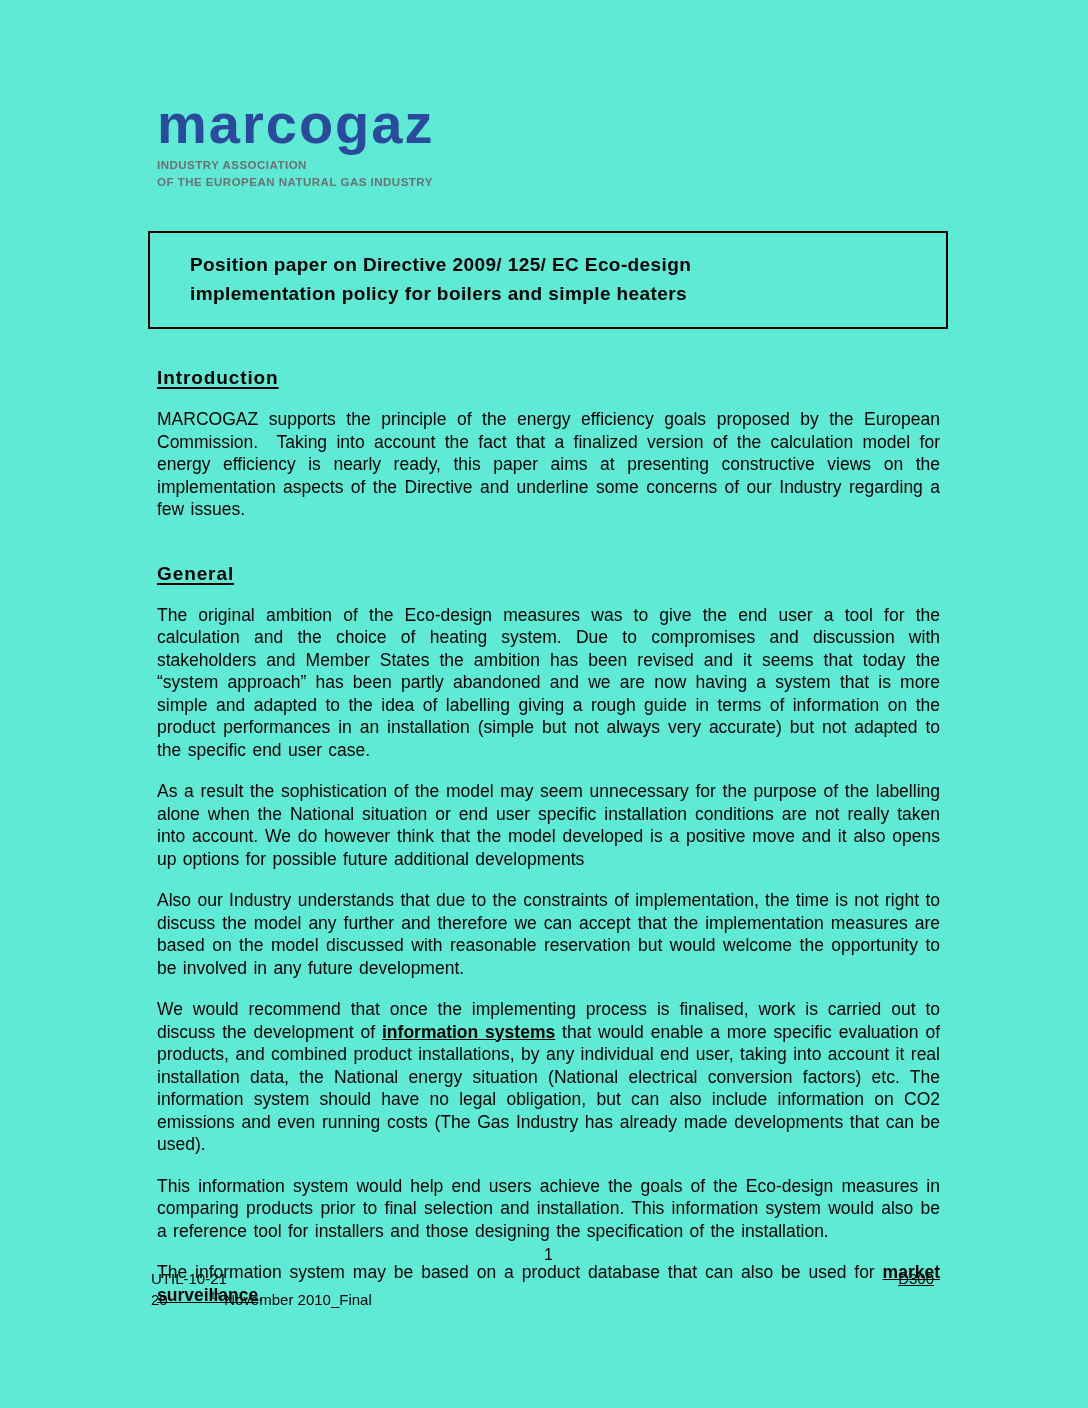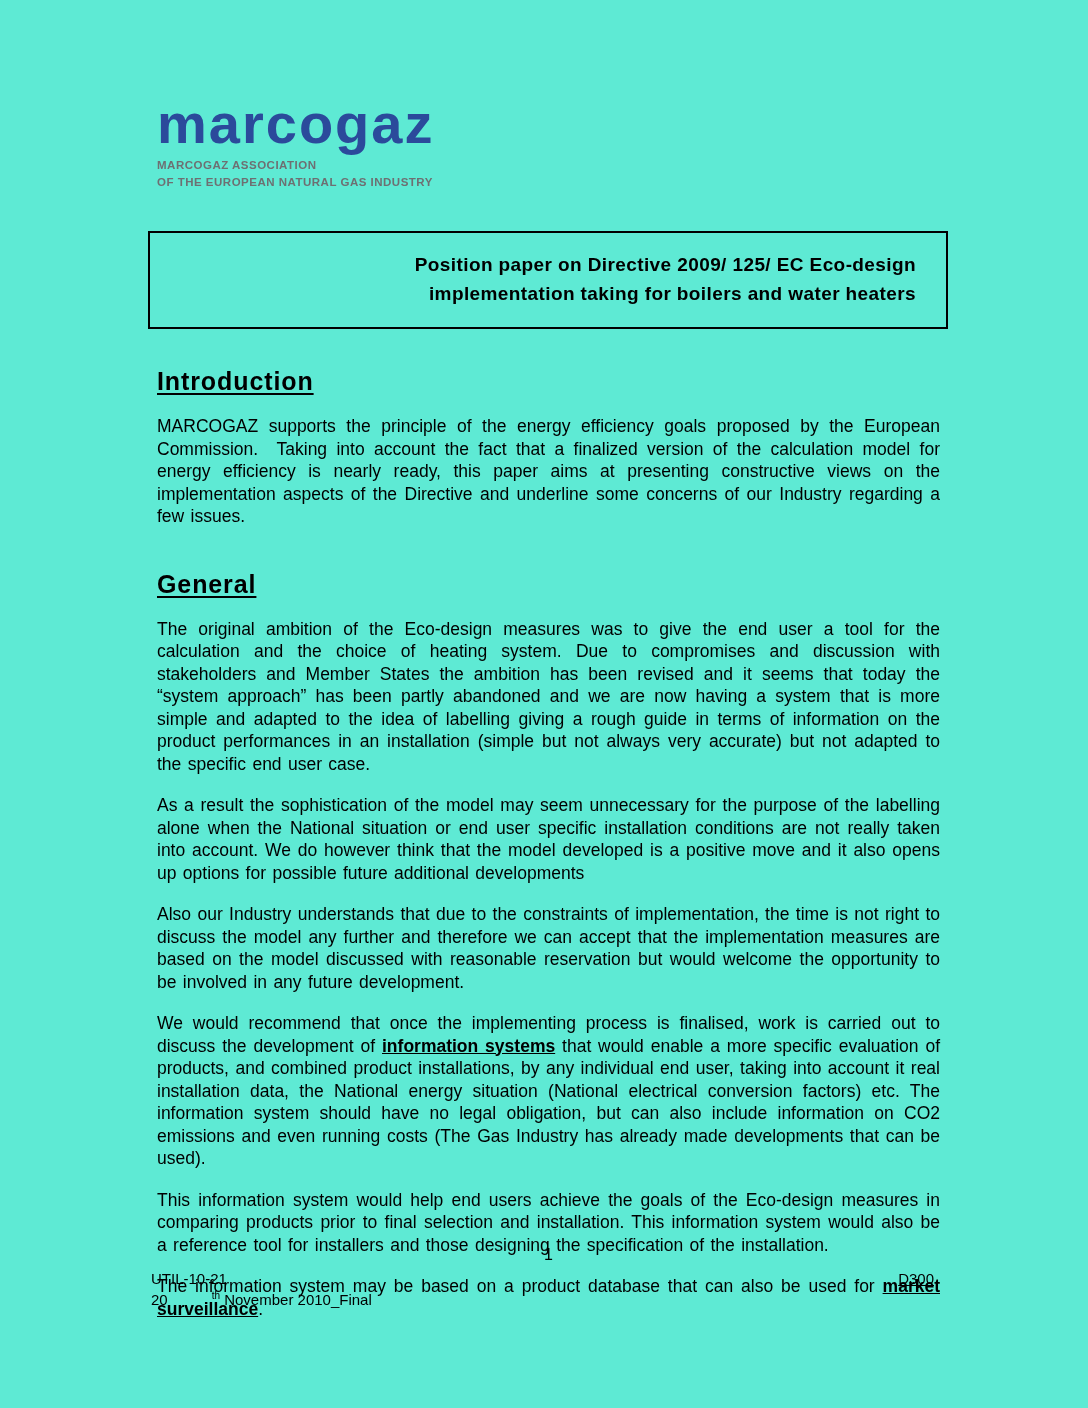--- a/index.html
+++ b/index.html
@@ -36,32 +36,32 @@
     line-height: 1.5;
     color: #6e6f72;
   }
   
   .title-box {
     margin-top: 40px;
     margin-left: -9px;
     width: 800px;
     border: 2px solid #000;
     box-sizing: border-box;
-    text-align: right;
+    text-align: left;
     font-weight: bold;
     font-size: 19px;
     line-height: 29px;
     letter-spacing: 0.4px;
     padding: 17px 30px 19px 40px;
   }
   
   .heading {
     margin: 0;
     margin-top: 42px;
-    font-size: 25px;
+    font-size: 19px;
     font-weight: bold;
     letter-spacing: 0.9px;
     text-decoration: underline;
     text-underline-offset: 3px;
     text-decoration-thickness: 2px;
   }
   .heading.first { margin-top: 38px; }
   .para {
     margin: 0;
     margin-top: 19px;
@@ -99,28 +99,28 @@
 </style>
 </head>
 <body>
 
 <div class="page">
   <div class="content">
 
     <div class="logo">
       <div class="logo-brand">marcogaz</div>
       <div class="logo-tagline">
-        <div>MARCOGAZ ASSOCIATION</div>
+        <div>INDUSTRY ASSOCIATION</div>
         <div>OF THE EUROPEAN NATURAL GAS INDUSTRY</div>
       </div>
     </div>
 
     <div class="title-box">
       <div>Position paper on Directive 2009/ 125/ EC Eco-design</div>
-      <div>implementation taking for boilers and water heaters</div>
+      <div>implementation policy for boilers and simple heaters</div>
     </div>
 
     <h2 class="heading first">Introduction</h2>
     <p class="para">MARCOGAZ supports the principle of the energy efficiency goals proposed by the European Commission.&nbsp; Taking into account the fact that a finalized version of the calculation model for energy efficiency is nearly ready, this paper aims at presenting constructive views on the implementation aspects of the Directive and underline some concerns of our Industry regarding a few issues.</p>
 
     <h2 class="heading">General</h2>
     <p class="para">The original ambition of the Eco-design measures was to give the end user a tool for the calculation and the choice of heating system. Due to compromises and discussion with stakeholders and Member States the ambition has been revised and it seems that today the “system approach” has been partly abandoned and we are now having a system that is more simple and adapted to the idea of labelling giving a rough guide in terms of information on the product performances in an installation (simple but not always very accurate) but not adapted to the specific end user case.</p>
     <p class="para">As a result the sophistication of the model may seem unnecessary for the purpose of the labelling alone when the National situation or end user specific installation conditions are not really taken into account. We do however think that the model developed is a positive move and it also opens up options for possible future additional developments</p>
     <p class="para">Also our Industry understands that due to the constraints of implementation, the time is not right to discuss the model any further and therefore we can accept that the implementation measures are based on the model discussed with reasonable reservation but would welcome the opportunity to be involved in any future development.</p>
     <p class="para"><span>We would recommend that once the implementing process is finalised, work is carried out to discuss the development of </span><span class="u">information systems</span><span> that would enable a more specific evaluation of products, and combined product installations, by any individual end user, taking into account it real installation data, the National energy situation (National electrical conversion factors) etc. The information system should have no legal obligation, but can also include information on CO2 emissions and even running costs (The Gas Industry has already made developments that can be used).</span></p>

